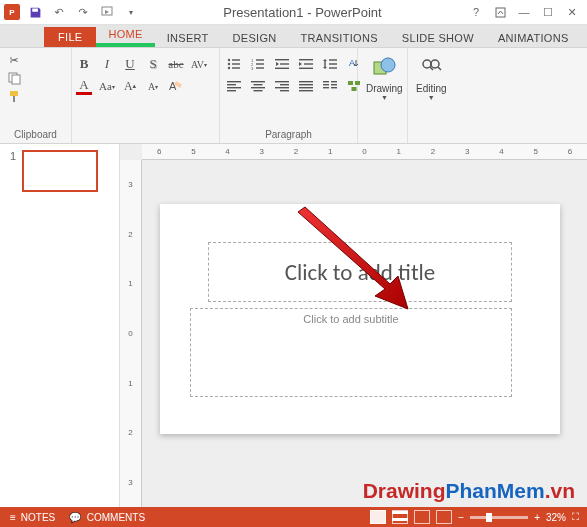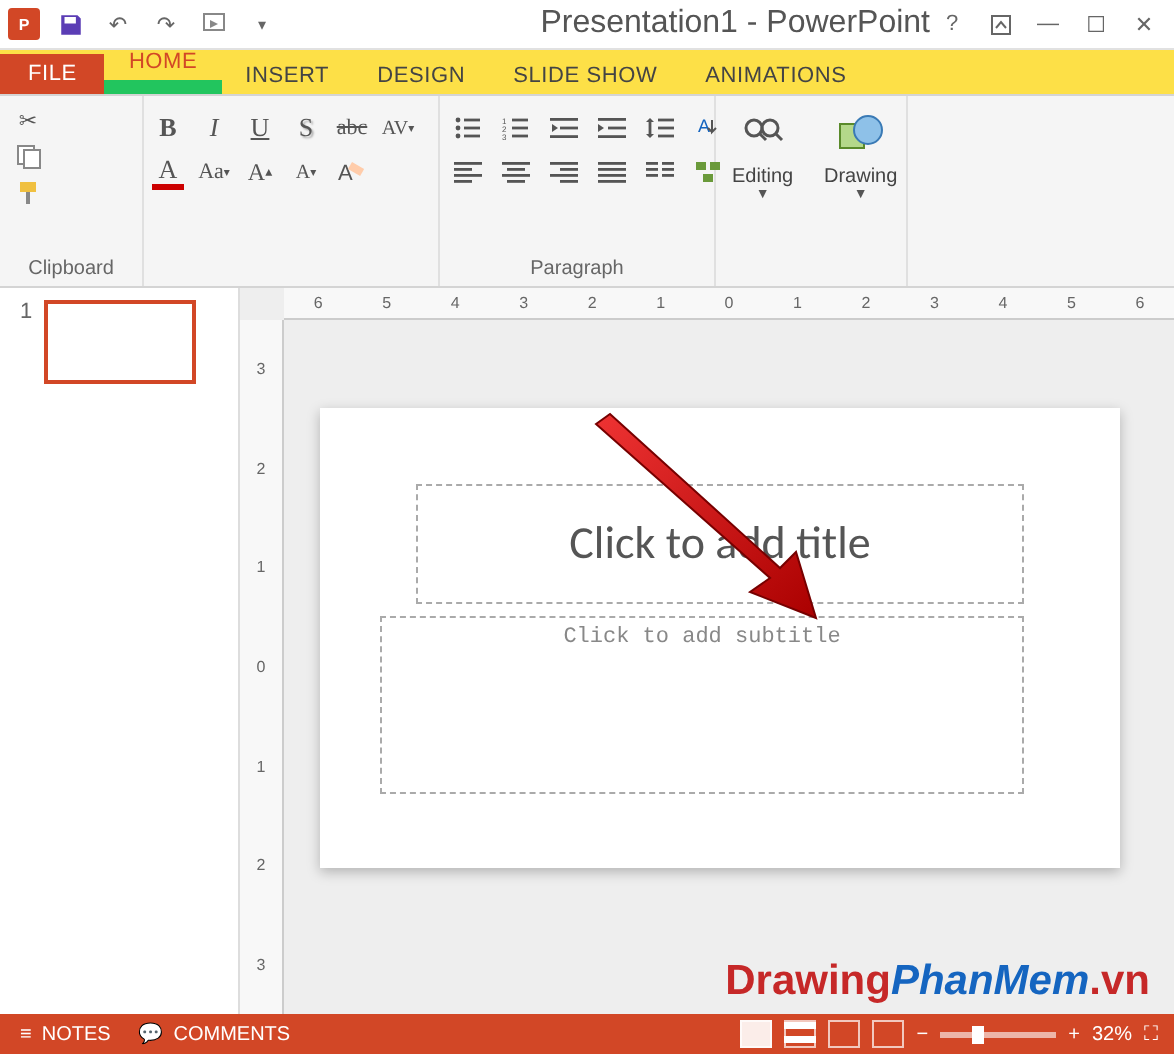--- a/index.html
+++ b/index.html
@@ -3,29 +3,29 @@
 <meta charset="utf-8">
 <style>
 * { margin: 0; padding: 0; box-sizing: border-box; font-family: "Segoe UI", Arial, sans-serif; }
 body { background: #fff; width: 587px; height: 527px; overflow: hidden; position: relative; }
 
 
 .titlebar { height: 25px; background: #fff; display: flex; align-items: center; border-bottom: 1px solid #e1e1e1; }
 .titlebar-left { display: flex; align-items: center; gap: 6px; padding-left: 4px; }
 .app-ico { width: 16px; height: 16px; background: #d24726; color: #fff; font-size: 8px; font-weight: bold; display: flex; align-items: center; justify-content: center; border-radius: 2px; }
 .qat-btn { width: 18px; height: 18px; display: flex; align-items: center; justify-content: center; color: #666; font-size: 11px; cursor: pointer; }
-.titlebar-center { flex: 1; text-align: right; font-size: 16px; color: #555; }
+.titlebar-center { flex: 1; text-align: center; font-size: 13px; color: #555; }
 .titlebar-right { display: flex; gap: 2px; padding-right: 4px; }
 .win-btn { width: 22px; height: 18px; display: flex; align-items: center; justify-content: center; color: #666; font-size: 11px; cursor: pointer; }
 
 
-.tabs { height: 23px; background: #fde047; display: flex; align-items: flex-end; border-bottom: 1px solid #d4d4d4; }
+.tabs { height: 23px; background: #e5e5e5; display: flex; align-items: flex-end; border-bottom: 1px solid #d4d4d4; padding-left: 44px; }
 .tab { padding: 4px 12px 3px; font-size: 11px; color: #444; cursor: pointer; letter-spacing: 0.3px; }
 .tab.file { background: #d24726; color: #fff; padding: 4px 14px; }
-.tab.active { color: #d24726; border-bottom: 7px solid #22c55e; }
+.tab.active { color: #d24726; border-bottom: 4px solid #22c55e; }
 
 
 .ribbon { height: 96px; background: #f5f5f5; display: flex; border-bottom: 1px solid #d4d4d4; }
 .ribbon-group { border-right: 1px solid #e0e0e0; display: flex; flex-direction: column; padding: 3px 4px 0; }
 .ribbon-group-body { flex: 1; display: flex; align-items: flex-start; }
 .ribbon-group-label { font-size: 10px; color: #666; text-align: center; padding: 2px 0 3px; position: relative; }
 
 .big-btn { display: flex; flex-direction: column; align-items: center; justify-content: center; padding: 2px 4px; cursor: pointer; }
 .big-btn .ico-lg { width: 28px; height: 28px; display: flex; align-items: center; justify-content: center; }
 .big-btn .lbl { font-size: 10px; color: #444; margin-top: 2px; }
@@ -48,27 +48,27 @@
 .thumb-row { display: flex; gap: 6px; }
 .thumb-num { font-size: 11px; color: #666; }
 .thumb { width: 76px; height: 42px; background: #fff; border: 2px solid #d24726; }
 
 .editor { flex: 1; position: relative; background: #eee; overflow: hidden; }
 .ruler-h { position: absolute; top: 0; left: 22px; right: 0; height: 16px; background: #f8f8f8; border-bottom: 1px solid #ccc; display: flex; align-items: center; justify-content: space-around; font-size: 8px; color: #666; }
 .ruler-h span { flex: 1; text-align: center; }
 .ruler-v { position: absolute; top: 16px; left: 0; width: 22px; bottom: 0; background: #f8f8f8; border-right: 1px solid #ccc; display: flex; flex-direction: column; justify-content: space-around; align-items: center; font-size: 8px; color: #666; }
 .slide-area { position: absolute; top: 60px; left: 40px; width: 400px; height: 230px; background: #fff; box-shadow: 0 2px 6px rgba(0,0,0,0.25); }
 .ph-title { position: absolute; top: 38px; left: 48px; right: 48px; height: 60px; border: 1px dashed #aaa; display: flex; align-items: center; justify-content: center; font-size: 23px; color: #555; font-family: Calibri, Arial; }
-.ph-sub { position: absolute; top: 104px; left: 30px; right: 48px; height: 89px; border: 1px dashed #aaa; display: flex; align-items: flex-start; justify-content: center; padding-top: 4px; font-size: 11px; color: #888; font-family: Liberation Mono, monospace; }
+.ph-sub { position: absolute; top: 104px; left: 30px; right: 48px; height: 89px; border: 1px dashed #aaa; display: flex; align-items: flex-start; justify-content: center; padding-top: 4px; font-size: 11px; color: #888; }
 
 .red-arrow { position: absolute; top: 60px; left: 170px; width: 130px; height: 110px; pointer-events: none; }
 
 .watermark { position: absolute; bottom: 24px; right: 12px; font-size: 21px; font-weight: 600; }
 .wm1 { color: #c62828; }
-.wm2 { color: #1565c0; font-style: italic; }
+.wm2 { color: #1565c0; }
 
 
 .statusbar { position: absolute; bottom: 0; left: 0; right: 0; height: 20px; background: #d24726; color: #fff; display: flex; align-items: center; font-size: 10px; }
 .sb-left { display: flex; gap: 14px; padding-left: 10px; }
 .sb-item { display: flex; align-items: center; gap: 5px; cursor: pointer; }
 .sb-right { margin-left: auto; display: flex; align-items: center; gap: 6px; padding-right: 8px; }
 .sb-view { width: 16px; height: 14px; border: 1px solid rgba(255,255,255,0.7); cursor: pointer; }
 .sb-view.filled { background: rgba(255,255,255,0.9); }
 .zoom-slider { width: 58px; height: 3px; background: rgba(255,255,255,0.6); position: relative; }
 .zoom-thumb { position: absolute; top: -3px; left: 16px; width: 6px; height: 9px; background: #fff; }
@@ -107,20 +107,21 @@
     <div class="win-btn">☐</div>
     <div class="win-btn">✕</div>
   </div>
 </div>
 
 <div class="tabs">
   <div class="tab file">FILE</div>
   <div class="tab active">HOME</div>
   <div class="tab">INSERT</div>
   <div class="tab">DESIGN</div>
+  <div class="tab">TRANSITIONS</div>
   <div class="tab">SLIDE SHOW</div>
   <div class="tab">ANIMATIONS</div>
 </div>
 
 <div class="ribbon">
   <div class="ribbon-group" style="width:72px">
     <div class="ribbon-group-body">
       <div class="small-col">
         <div class="small-ico">✂</div>
         <div class="small-ico">
@@ -272,48 +273,48 @@
                 <rect x="8" y="1" width="5" height="4" fill="#6a9a3a"></rect>
                 <rect x="4.5" y="7" width="5" height="4" fill="#6a9a3a"></rect>
               </svg>
             </div>
         </div>
       </div>
     </div>
     <div class="ribbon-group-label">Paragraph</div>
   </div>
 
+  <div class="ribbon-group" style="width:50px">
+    <div class="ribbon-group-body">
+      <div class="big-btn">
+        <div class="ico-lg">
+            <svg width="24" height="22" viewBox="0 0 24 22">
+              <rect x="2" y="6" width="12" height="12" fill="#b4d88a" stroke="#5a8a2a"></rect>
+              <circle cx="16" cy="9" r="7" fill="#8ec1e8" stroke="#3a7ab5"></circle>
+            </svg>
+          </div>
+        <div class="lbl">Drawing</div>
+        <div class="drop">▼</div>
+      </div>
+    </div>
+    <div class="ribbon-group-label">&nbsp;</div>
+  </div>
+
   <div class="ribbon-group" style="width:46px;border-right:none">
     <div class="ribbon-group-body">
       <div class="big-btn">
         <div class="ico-lg">
             <svg width="22" height="22" viewBox="0 0 22 22">
               <circle cx="7" cy="8" r="4" fill="none" stroke="#555" stroke-width="1.5"></circle>
               <path d="M10 11l3 3" stroke="#555" stroke-width="1.5"></path>
               <circle cx="15" cy="8" r="4" fill="none" stroke="#555" stroke-width="1.5"></circle>
               <path d="M18 11l3 3" stroke="#555" stroke-width="1.5"></path>
             </svg>
           </div>
         <div class="lbl">Editing</div>
-        <div class="drop">▼</div>
-      </div>
-    </div>
-    <div class="ribbon-group-label">&nbsp;</div>
-  </div>
-
-  <div class="ribbon-group" style="width:50px">
-    <div class="ribbon-group-body">
-      <div class="big-btn">
-        <div class="ico-lg">
-            <svg width="24" height="22" viewBox="0 0 24 22">
-              <rect x="2" y="6" width="12" height="12" fill="#b4d88a" stroke="#5a8a2a"></rect>
-              <circle cx="16" cy="9" r="7" fill="#8ec1e8" stroke="#3a7ab5"></circle>
-            </svg>
-          </div>
-        <div class="lbl">Drawing</div>
         <div class="drop">▼</div>
       </div>
     </div>
     <div class="ribbon-group-label">&nbsp;</div>
   </div>
 </div>
 
 <div class="workspace">
   <div class="thumb-panel">
     <div class="thumb-row">

